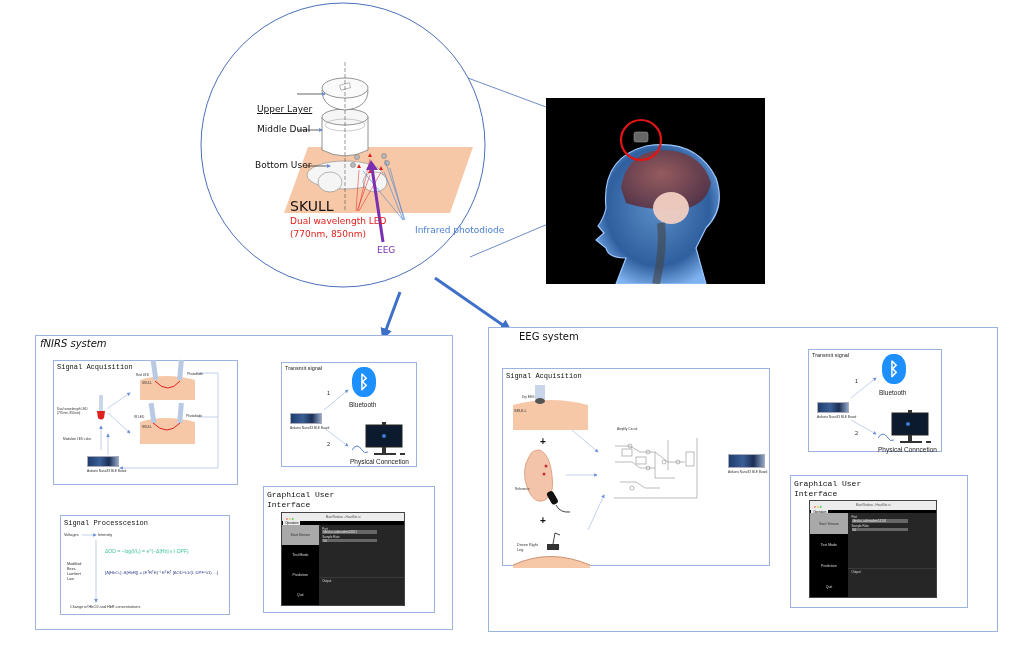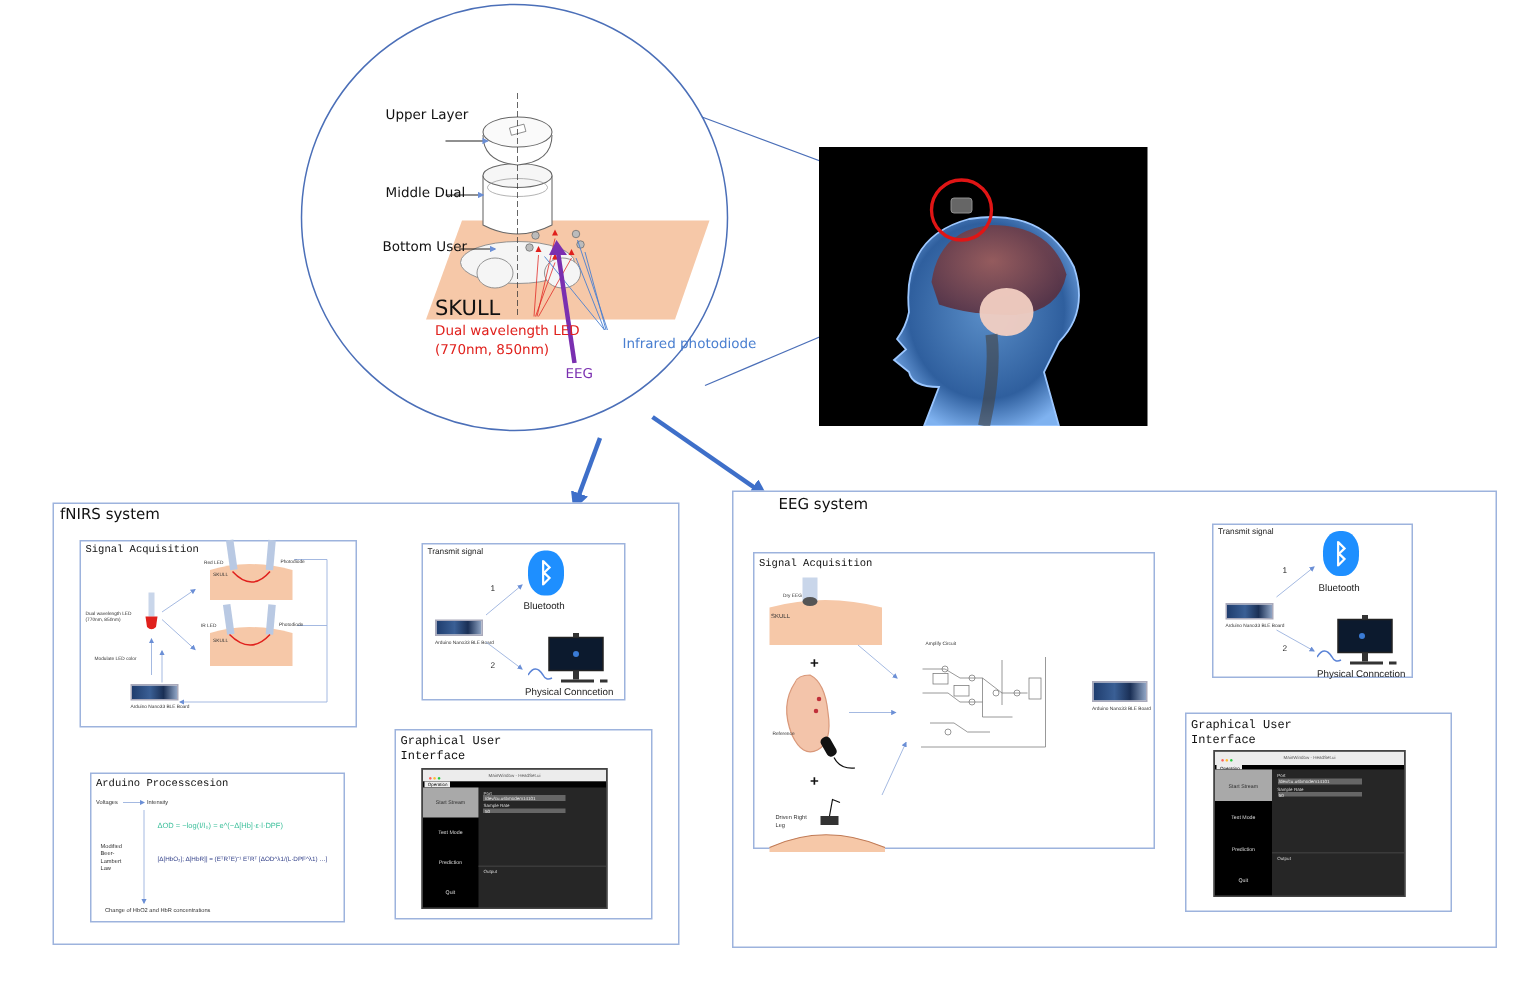--- a/index.html
+++ b/index.html
@@ -123,21 +123,21 @@
     </g>
 
     <line x1="383" y1="242" x2="372" y2="168" stroke="#7a2fb0" stroke-width="3"></line>
     <polygon points="366,170 378,170 371,160" fill="#7a2fb0"></polygon>
 
     <line x1="297" y1="94" x2="325" y2="94" stroke="#222" stroke-width="0.7" marker-end="url(#ahs)"></line>
     <line x1="297" y1="130" x2="322" y2="130" stroke="#222" stroke-width="0.7" marker-end="url(#ahs)"></line>
     <line x1="306" y1="166" x2="330" y2="166" stroke="#222" stroke-width="0.7" marker-end="url(#ahs)"></line>
   </svg>
 
-  <span class="lens-label" style="left:257px;top:72px;">Upper Layer</span>
+  <span class="lens-label" style="left:257px;top:104px;text-decoration:underline;">Upper Layer</span>
   <span class="lens-label" style="left:257px;top:124px;">Middle Dual</span>
   <span class="lens-label" style="left:255px;top:160px;">Bottom User</span>
   <span class="skull-label" style="left:290px;top:198px;">SKULL</span>
   <span class="led-label" style="left:290px;top:215px;">Dual wavelength LED</span>
   <span class="led-label" style="left:290px;top:228px;">(770nm, 850nm)</span>
   <span class="pd-label" style="left:415px;top:225px;">Infrared photodiode</span>
   <span class="eeg-label" style="left:377px;top:245px;">EEG</span>
 </div>
 
 <div class="head-img">
@@ -156,21 +156,21 @@
     <path d="M60,110 Q55,60 100,48 Q150,40 170,80 Q180,110 160,130 L150,150 L160,186 L70,186 L80,160 Q62,160 60,150 L50,142 L58,135 L52,128 Q58,120 60,110 Z" fill="url(#headg)" stroke="#9cc7ff" stroke-width="1.2"></path>
     <path d="M75,90 Q80,55 115,52 Q155,52 165,85 Q160,110 130,112 Q100,112 80,105 Z" fill="url(#braing)" opacity="0.85"></path>
     <ellipse cx="125" cy="110" rx="18" ry="16" fill="#f2cfc2" opacity="0.95"></ellipse>
     <path d="M115,125 Q118,150 110,186" stroke="#444" stroke-width="8" fill="none" opacity="0.6"></path>
     <rect x="88" y="34" width="14" height="10" rx="2" fill="#666" stroke="#999" stroke-width="0.6"></rect>
     <circle cx="95" cy="42" r="20" fill="none" stroke="#e01515" stroke-width="2.2"></circle>
   </svg>
 </div>
 
 <div class="frame" style="left:35px;top:335px;width:418px;height:295px;">
-  <span class="frame-title" style="left:4px;top:2px;">fNIRS system</span>
+  <span class="frame-title" style="left:4px;top:2px;font-style:italic;">fNIRS system</span>
 </div>
 
 <div class="frame" style="left:53px;top:360px;width:185px;height:125px;">
   <span class="sub-title" style="left:3px;top:2px;">Signal Acquisition</span>
 </div>
 <svg class="overlay" viewBox="0 0 1024 655">
 
   <path d="M140,380 Q165,372 195,380 L195,400 L140,400 Z" fill="#f6c8a8"></path>
   <path d="M140,422 Q165,414 195,422 L195,444 L140,444 Z" fill="#f6c8a8"></path>
 
@@ -221,21 +221,21 @@
   <rect x="30" y="0" width="4" height="3" fill="#333"></rect>
   <rect x="30" y="25" width="4" height="6" fill="#333"></rect>
   <rect x="22" y="31" width="22" height="2" fill="#333"></rect>
   <rect x="48" y="31" width="5" height="2" fill="#333"></rect>
   <circle cx="32" cy="14" r="2" fill="#3a7bd5"></circle>
   <path d="M0,28 Q5,20 10,28 Q12,32 16,30" stroke="#5a83d6" stroke-width="1" fill="none"></path>
 </svg>
 <span class="small" style="left:350px;top:458px;font-size:6.5px;">Physical Conncetion</span>
 
 <div class="frame" style="left:60px;top:515px;width:170px;height:100px;">
-  <span class="sub-title" style="left:3px;top:3px;">Arduino Processcesion</span>
+  <span class="sub-title" style="left:3px;top:3px;">Signal Processcesion</span>
 </div>
 <span class="tiny" style="left:64px;top:533px;font-size:3.8px;">Voltages</span>
 <svg class="overlay" viewBox="0 0 1024 655">
   <line x1="82" y1="535" x2="96" y2="535" stroke="#9ab1de" stroke-width="0.6" marker-end="url(#ahs)"></line>
   <line x1="96" y1="540" x2="96" y2="602" stroke="#9ab1de" stroke-width="0.6" marker-end="url(#ahs)"></line>
 </svg>
 <span class="tiny" style="left:98px;top:533px;font-size:3.8px;">Intensity</span>
 <span class="tiny" style="left:67px;top:562px;font-size:3.8px;">Modified</span>
 <span class="tiny" style="left:67px;top:567px;font-size:3.8px;">Beer-</span>
 <span class="tiny" style="left:67px;top:572px;font-size:3.8px;">Lambert</span>

